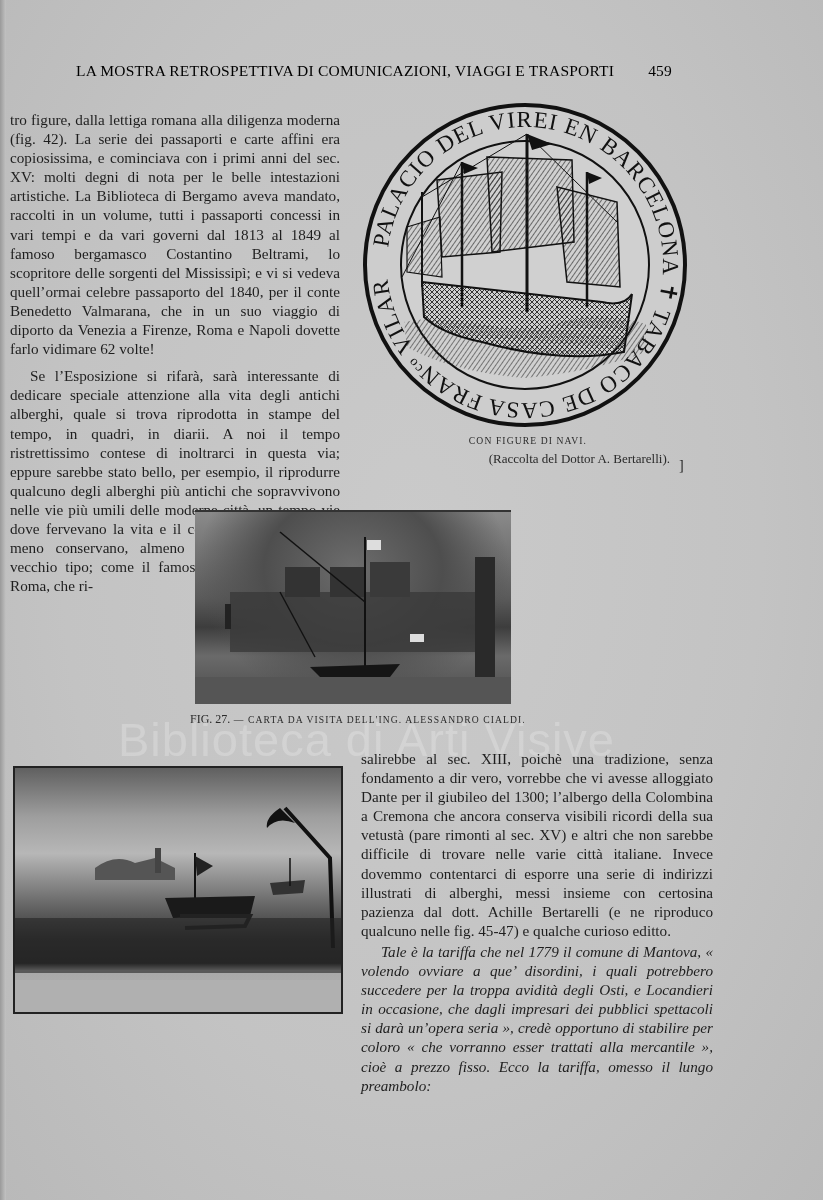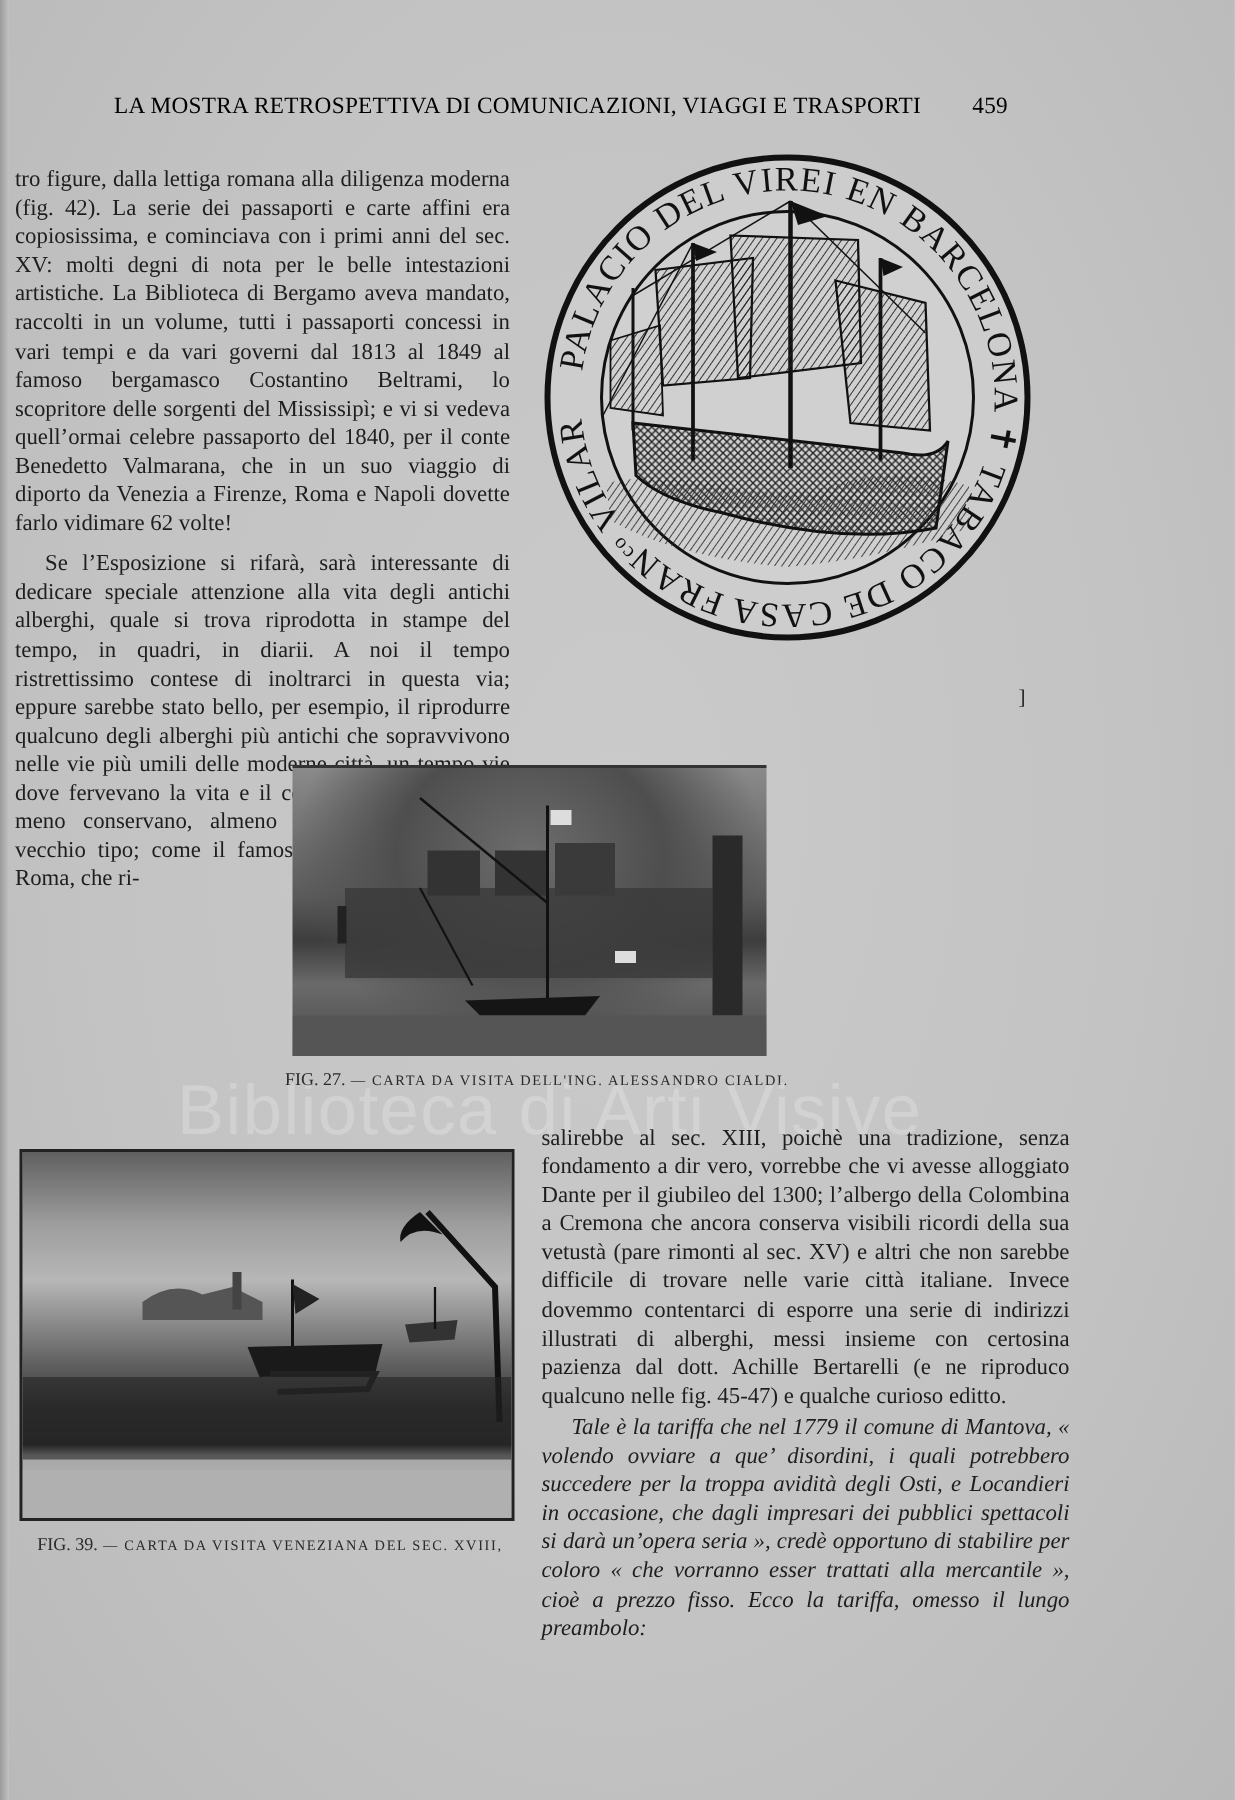--- a/index.html
+++ b/index.html
@@ -107,20 +107,22 @@
     <line x1="165" y1="32" x2="60" y2="95" stroke="#111" stroke-width="1"></line>
     <line x1="165" y1="32" x2="255" y2="120" stroke="#111" stroke-width="1"></line>
 
     <path d="M165,32 L190,42 L170,48 Z" fill="#111"></path>
     <path d="M100,60 L116,66 L102,72 Z" fill="#111"></path>
     <path d="M225,70 L240,76 L227,82 Z" fill="#111"></path>
   </svg>
 </div>
 
 <div class="caption" style="left:368px; top:432px; width:320px;">
+  <div>CON FIGURE DI NAVI.</div>
+  <div class="caption-sub" style="text-align:right; padding-right:18px;">(Raccolta del Dottor A. Bertarelli).</div>
 </div>
 <span class="bracket-mark">]</span>
 
 <div class="fig fig41">
   <svg width="316" height="192" viewBox="0 0 316 192">
     <rect x="0" y="0" width="316" height="192" fill="none"></rect>
     <rect x="35" y="80" width="245" height="60" fill="#3a3a3a" opacity="0.8"></rect>
     <rect x="90" y="55" width="35" height="30" fill="#333"></rect>
     <rect x="135" y="55" width="35" height="30" fill="#333"></rect>
     <rect x="175" y="50" width="40" height="35" fill="#3a3a3a"></rect>
@@ -151,19 +153,18 @@
     <path d="M165,148 L235,148 L230,158 L170,160" fill="none" stroke="#222" stroke-width="4"></path>
     <path d="M255,115 L290,112 L288,125 L258,127 Z" fill="#333"></path>
     <line x1="275" y1="90" x2="275" y2="118" stroke="#111" stroke-width="1.5"></line>
     <path d="M270,40 L315,90 L318,180" fill="none" stroke="#111" stroke-width="4"></path>
     <path d="M265,40 Q250,50 252,60 Q262,48 280,55" fill="#111"></path>
     <rect x="0" y="150" width="326" height="55" fill="#232323" opacity="0.6"></rect>
     <rect x="0" y="212" width="326" height="32" fill="#b0b0b0"></rect>
   </svg>
 </div>
 <div class="caption" style="left:10px; top:1020px; width:340px;">
-  <div><span class="num">FIG. 39.</span> <span>— CARTA DA VISITA VENEZIANA DEL SEC. XVIII,</span></div>
 </div>
 
 <div class="col col-right-bottom">
   <p>salirebbe al sec. XIII, poichè una tradizione, senza fondamento a dir vero, vorrebbe che vi avesse alloggiato Dante per il giubileo del 1300; l’albergo della Colombina a Cremona che ancora conserva visibili ricordi della sua vetustà (pare rimonti al sec. XV) e altri che non sarebbe difficile di trovare nelle varie città italiane. Invece dovemmo contentarci di esporre una serie di indirizzi illustrati di alberghi, messi insieme con certosina pazienza dal dott. Achille Bertarelli (e ne riproduco qualcuno nelle fig. 45-47) e qualche curioso editto.</p>
   <p class="indent">Tale è la tariffa che nel 1779 il comune di Mantova, « volendo ovviare a que’ disordini, i quali potrebbero succedere per la troppa avidità degli Osti, e Locandieri in occasione, che dagli impresari dei pubblici spettacoli si darà un’opera seria », credè opportuno di stabilire per coloro « che vorranno esser trattati alla mercantile », cioè a prezzo fisso. Ecco la tariffa, omesso il lungo preambolo:</p>
 </div>
 
 </body></html>

